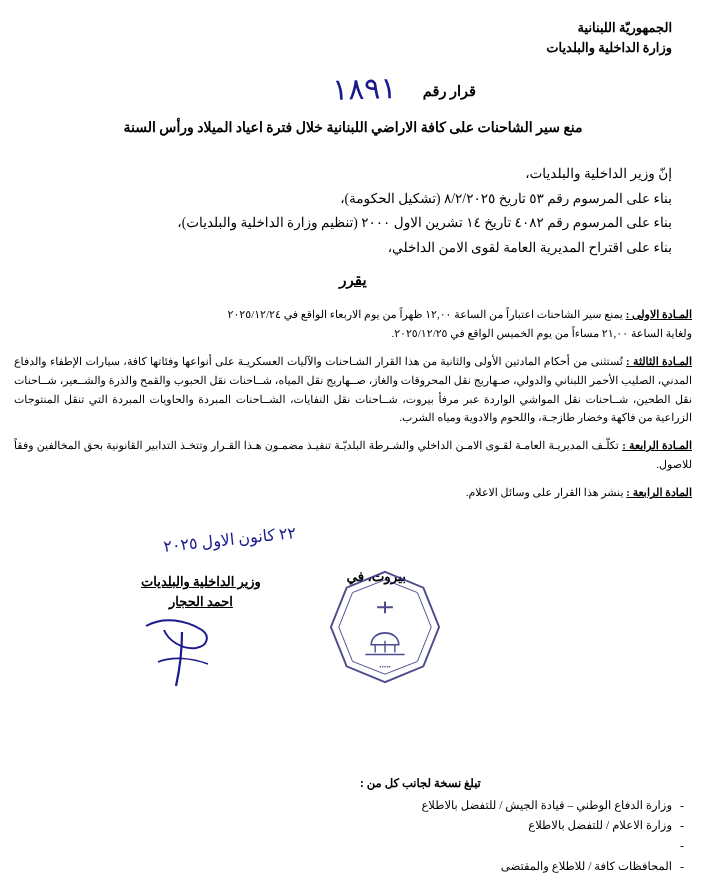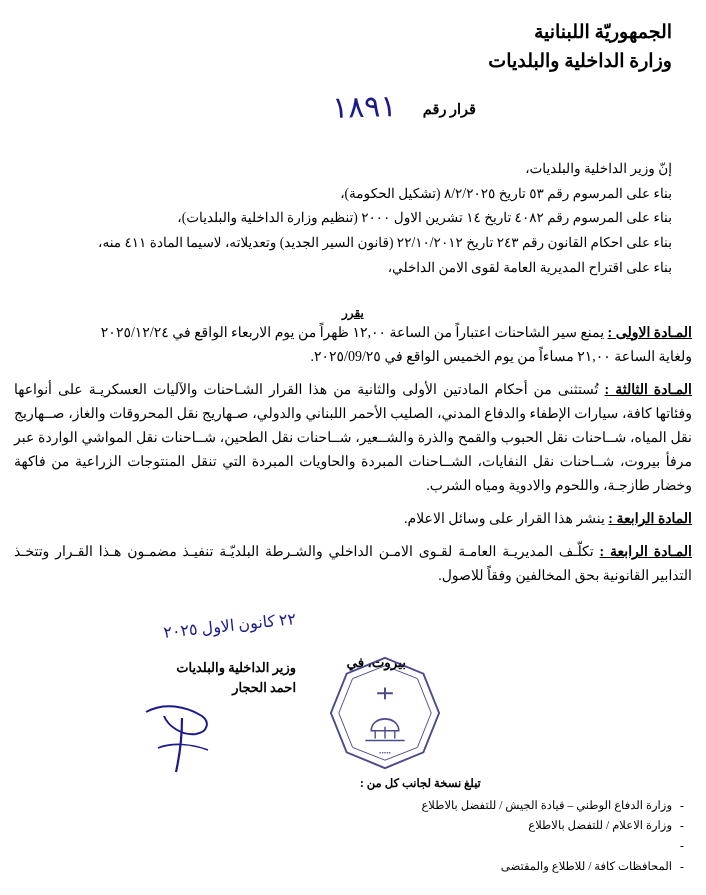--- a/index.html
+++ b/index.html
@@ -21,21 +21,21 @@
     height: 895px;
     box-sizing: border-box;
     padding: 0;
   }
 
   
   .header {
     text-align: right;
     padding: 18px 34px 0 28px;
     font-weight: bold;
-    font-size: 19px;
+    font-size: 13px;
     line-height: 1.5;
   }
   .header div { white-space: nowrap; }
 
   
   .decision-row {
     position: relative;
     margin-top: 16px;
     height: 40px;
     padding: 0 34px;
@@ -72,31 +72,31 @@
     margin-top: 26px;
     padding: 0 34px 0 44px;
     font-size: 13.6px;
     line-height: 1.82;
     text-align: right;
   }
   .preamble div { white-space: nowrap; }
 
   .decides {
     text-align: center;
-    font-size: 12px;
+    font-size: 15px;
     font-weight: bold;
     text-decoration: underline;
-    margin-top: 25px;
+    margin-top: 10px;
   }
 
   
   .articles {
-    margin-top: 0;
+    margin-top: 16px;
     padding: 0 14px 0 14px;
-    font-size: 14px;
+    font-size: 11px;
     line-height: 1.72;
     text-align: justify;
   }
   .article {
     margin-bottom: 9px;
   }
   .article .art-title {
     font-weight: bold;
     text-decoration: underline;
   }
@@ -131,24 +131,26 @@
     font-size: 16px;
     color: #1a1a8c;
     transform: rotate(-6deg);
     font-family: "Liberation Serif", serif;
     white-space: nowrap;
   }
   .minister-block {
     position: absolute;
     right: 410px;
     top: 48px;
+    text-align: center;
     font-size: 13px;
     font-weight: bold;
     width: 190px;
     line-height: 1.5;
+    text-decoration: underline;
   }
   .signature-mark {
     position: absolute;
     right: 478px;
     top: 88px;
     width: 90px;
     height: 78px;
     pointer-events: none;
   }
   .seal {
@@ -196,60 +198,60 @@
   <div class="header">
     <div>الجمهوريّة اللبنانية</div>
     <div>وزارة الداخلية والبلديات</div>
   </div>
 
   <div class="decision-row">
     <span class="decision-label">قرار رقم</span>
     <span class="decision-number">١٨٩١</span>
   </div>
 
+  <div class="subject">منع سير الشاحنات على كافة الاراضي اللبنانية خلال فترة اعياد الميلاد ورأس السنة</div>
 
   <div class="preamble">
     <div>إنّ وزير الداخلية والبلديات،</div>
     <div>بناء على المرسوم رقم ٥٣ تاريخ ٨/٢/٢٠٢٥ (تشكيل الحكومة)،</div>
     <div>بناء على المرسوم رقم ٤٠٨٢ تاريخ ١٤ تشرين الاول ٢٠٠٠ (تنظيم وزارة الداخلية والبلديات)،</div>
-    <div>بناء على احكام القانون رقم ٢٤٣ تاريخ ٢٢/١٠/٢٠١٢ (قانون السير الجديد) وتعديلاته، لاسيما المادة ٤١١ منه،</div>
     <div>بناء على اقتراح المديرية العامة لقوى الامن الداخلي،</div>
   </div>
 
   <div class="decides">يقرر</div>
 
   <div class="articles">
 
     <div class="article">
       <p>
         <span class="art-title">المـادة الاولى :</span>
         <span>يمنع سير الشاحنات اعتباراً من الساعة ١٢,٠٠ ظهراً من يوم الاربعاء الواقع في ٢٠٢٥/١٢/٢٤</span>
       </p>
-      <p class="indent-line">ولغاية الساعة ٢١,٠٠ مساءاً من يوم الخميس الواقع في ٢٠٢٥/09/٢٥.</p>
+      <p class="indent-line">ولغاية الساعة ٢١,٠٠ مساءاً من يوم الخميس الواقع في ٢٠٢٥/١٢/٢٥.</p>
     </div>
 
 
     <div class="article">
       <p>
         <span class="art-title">المـادة الثالثة :</span>
         <span>تُستثنى من أحكام المادتين الأولى والثانية من هذا القرار الشـاحنات والآليات العسكريـة على أنواعها وفئاتها كافة، سيارات الإطفاء والدفاع المدني، الصليب الأحمر اللبناني والدولي، صـهاريج نقل المحروقات والغاز، صــهاريج نقل المياه، شــاحنات نقل الحبوب والقمح والذرة والشــعير، شــاحنات نقل الطحين، شــاحنات نقل المواشي الواردة عبر مرفأ بيروت، شــاحنات نقل النفايات، الشــاحنات المبردة والحاويات المبردة التي تنقل المنتوجات الزراعية من فاكهة وخضار طازجـة، واللحوم والادوية ومياه الشرب.</span>
       </p>
     </div>
 
     <div class="article">
       <p>
+        <span class="art-title">المـادة الرابعة :</span>
+        <span>تكلّـف المديريـة العامـة لقـوى الامـن الداخلي والشـرطة البلديّـة تنفيـذ مضمـون هـذا القـرار وتتخـذ التدابير القانونية بحق المخالفين وفقاً للاصول.</span>
+      </p>
+    </div>
+
+    <div class="article">
+      <p>
         <span class="art-title">المادة الرابعة :</span>
         <span>ينشر هذا القرار على وسائل الاعلام.</span>
-      </p>
-    </div>
-
-    <div class="article">
-      <p>
-        <span class="art-title">المـادة الرابعة :</span>
-        <span>تكلّـف المديريـة العامـة لقـوى الامـن الداخلي والشـرطة البلديّـة تنفيـذ مضمـون هـذا القـرار وتتخـذ التدابير القانونية بحق المخالفين وفقاً للاصول.</span>
       </p>
     </div>
 
   </div>
 
   <div class="sig-area">
     <span class="beirut">بيروت، في</span>
     <span class="hand-date">٢٢ كانون الاول ٢٠٢٥</span>
 
     <div class="minister-block">

